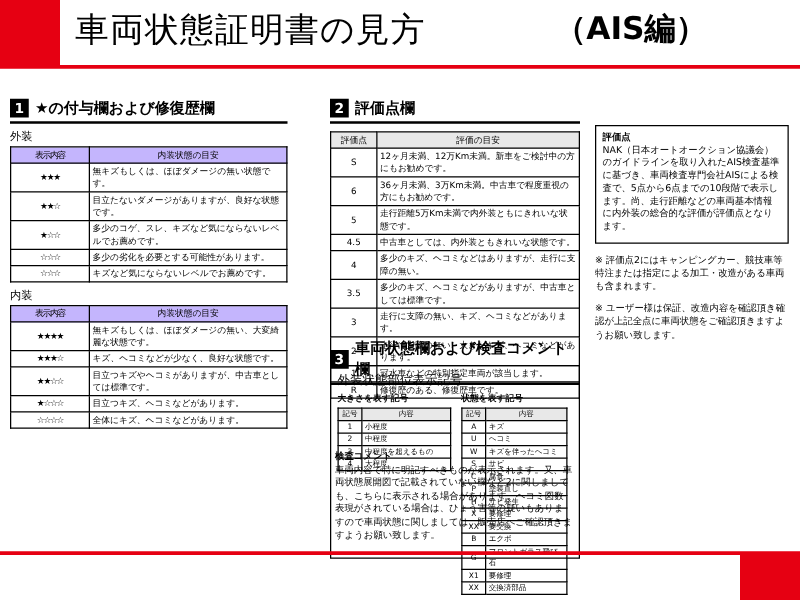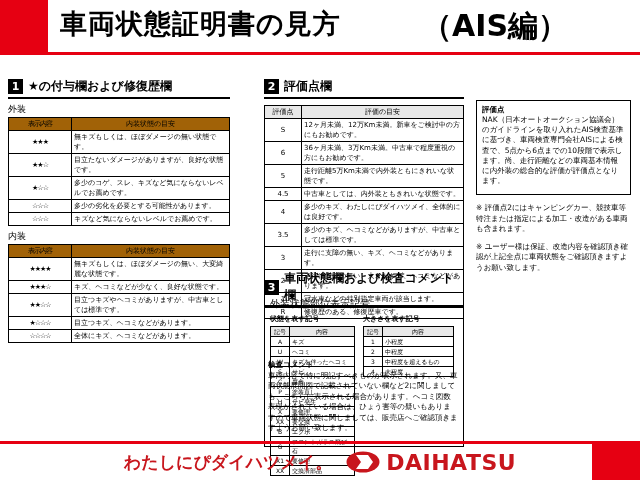--- a/index.html
+++ b/index.html
@@ -17,25 +17,25 @@
   .titlebar{
     position:absolute;left:0;top:0;width:640px;height:52px;
     border-bottom:3px solid #e60012;
     display:flex;align-items:center;
   }
   .redbar{
     position:absolute;left:0;top:0;width:48px;height:52px;background:#e60012;
   }
   .title-main{
     position:absolute;left:60px;top:6px;
-    font-size:27px;font-weight:bold;letter-spacing:1px;
+    font-size:27px;font-weight:normal;letter-spacing:1px;
   }
   .title-sub{
-    position:absolute;left:422px;top:6px;
-    font-size:30px;font-weight:bold;
+    position:absolute;left:444px;top:6px;
+    font-size:25px;font-weight:bold;
   }
 
   
   .company{
     position:absolute;left:10px;top:58px;
     font-size:12px;font-weight:bold;
   }
 
   .sec-head{
     display:flex;align-items:center;gap:5px;
@@ -52,21 +52,21 @@
 
   .sublabel{font-size:9px;margin:4px 0 1px 0;}
 
   table.grid{
     border-collapse:collapse;width:222px;table-layout:fixed;
   }
   table.grid th,table.grid td{
     border:1px solid #000;font-size:7px;padding:1px 2px;
     vertical-align:middle;
   }
-  table.grid th{background:#a16207;font-weight:normal;text-align:center;font-size:7px;}
+  table.grid th{background:#c4b5fd;font-weight:normal;text-align:center;font-size:7px;}
   .c-star{width:58px;text-align:center;letter-spacing:-1px;font-size:9px;}
   .c-desc{font-size:7px;}
 
   
   .sec2{position:absolute;left:264px;top:78px;width:200px;}
   .sec2 .sec-head{padding-bottom:2px;border-bottom:2px solid #000;width:200px;}
   table.grid2{
     border-collapse:collapse;width:200px;table-layout:fixed;margin-top:6px;
   }
   table.grid2 th,table.grid2 td{
@@ -232,21 +232,21 @@
       <tr>
         <td class="c-pt">5</td>
         <td>走行距離5万Km未満で内外装ともにきれいな状態です。</td>
       </tr>
       <tr>
         <td class="c-pt">4.5</td>
         <td>中古車としては、内外装ともきれいな状態です。</td>
       </tr>
       <tr>
         <td class="c-pt">4</td>
-        <td>多少のキズ、わたしにぴダイハツメイ、全体的には良好です。</td>
+        <td>多少のキズ、ヘコミなどはありますが、走行に支障の無い。</td>
       </tr>
       <tr>
         <td class="c-pt">3.5</td>
         <td>多少のキズ、ヘコミなどがありますが、中古車としては標準です。</td>
       </tr>
       <tr>
         <td class="c-pt">3</td>
         <td>走行に支障の無い、キズ、ヘコミなどがあります。</td>
       </tr>
       <tr>
@@ -278,20 +278,48 @@
   <div class="sec3">
     <div class="sec-head">
       <div class="num-box">3</div>
       <div class="sec-title">車両状態欄および検査コメント欄</div>
     </div>
   </div>
 
   <div class="sec3box">
     <div class="cap">外装状態部位表示記号</div>
     <div class="two-tabs">
+
+      <div>
+        <div class="tabhead">大きさを表す記号</div>
+        <table class="mini">
+          <tbody>
+              <tr>
+            <th class="m-code2">記号</th>
+            <th class="m-name2">内容</th>
+          </tr>
+          <tr>
+                <td class="m-code2">1</td>
+                <td class="m-name2">小程度</td>
+              </tr>
+          <tr>
+                <td class="m-code2">2</td>
+                <td class="m-name2">中程度</td>
+              </tr>
+          <tr>
+                <td class="m-code2">3</td>
+                <td class="m-name2">中程度を超えるもの</td>
+              </tr>
+          <tr>
+                <td class="m-code2">4</td>
+                <td class="m-name2">大程度</td>
+              </tr>
+        </tbody>
+          </table>
+      </div>
 
       <div>
         <div class="tabhead">状態を表す記号</div>
         <table class="mini">
           <tbody>
               <tr>
             <th class="m-code">記号</th>
             <th class="m-name">内容</th>
           </tr>
           <tr>
@@ -342,63 +370,25 @@
                 <td class="m-code">X1</td>
                 <td class="m-name">要修理</td>
               </tr>
           <tr>
                 <td class="m-code">XX</td>
                 <td class="m-name">交換済部品</td>
               </tr>
         </tbody>
           </table>
       </div>
-
-      <div>
-        <div class="tabhead">大きさを表す記号</div>
-        <table class="mini">
-          <tbody>
-              <tr>
-            <th class="m-code2">記号</th>
-            <th class="m-name2">内容</th>
-          </tr>
-          <tr>
-                <td class="m-code2">1</td>
-                <td class="m-name2">小程度</td>
-              </tr>
-          <tr>
-                <td class="m-code2">2</td>
-                <td class="m-name2">中程度</td>
-              </tr>
-          <tr>
-                <td class="m-code2">3</td>
-                <td class="m-name2">中程度を超えるもの</td>
-              </tr>
-          <tr>
-                <td class="m-code2">4</td>
-                <td class="m-name2">大程度</td>
-              </tr>
-        </tbody>
-          </table>
-      </div>
     </div>
   </div>
 
   <div class="comment">
     <div class="ch">検査コメント</div>
     <div>車両内容で特に明記すべきものが表示されます。又、車両状態展開図で記載されていない欄など2に関しましても、こちらに表示される場合があります。ヘコミ図数表現がされている場合は、ひょう害等の疑いもありますので車両状態に関しましては、販売店へご確認頂きますようお願い致します。</div>
   </div>
 
   <div class="footer">
     <div class="redbar-b"></div>
-    <div class="footinner">
-      <div class="slogan">わたしにぴダイハツメイ。</div>
-      <div class="dmark">
-        <svg width="34" height="22" viewBox="0 0 34 22">
-          <ellipse cx="17" cy="11" rx="16.5" ry="10.5" fill="#c8161d"></ellipse>
-          <path d="M10 4 L22 4 L27 11 L22 18 L10 18 L15 11 Z" fill="#ffffff"></path>
-        </svg>
-      </div>
-      <div class="dname">DAIHATSU</div>
-    </div>
   </div>
 
 </div>
 
 </body></html>

